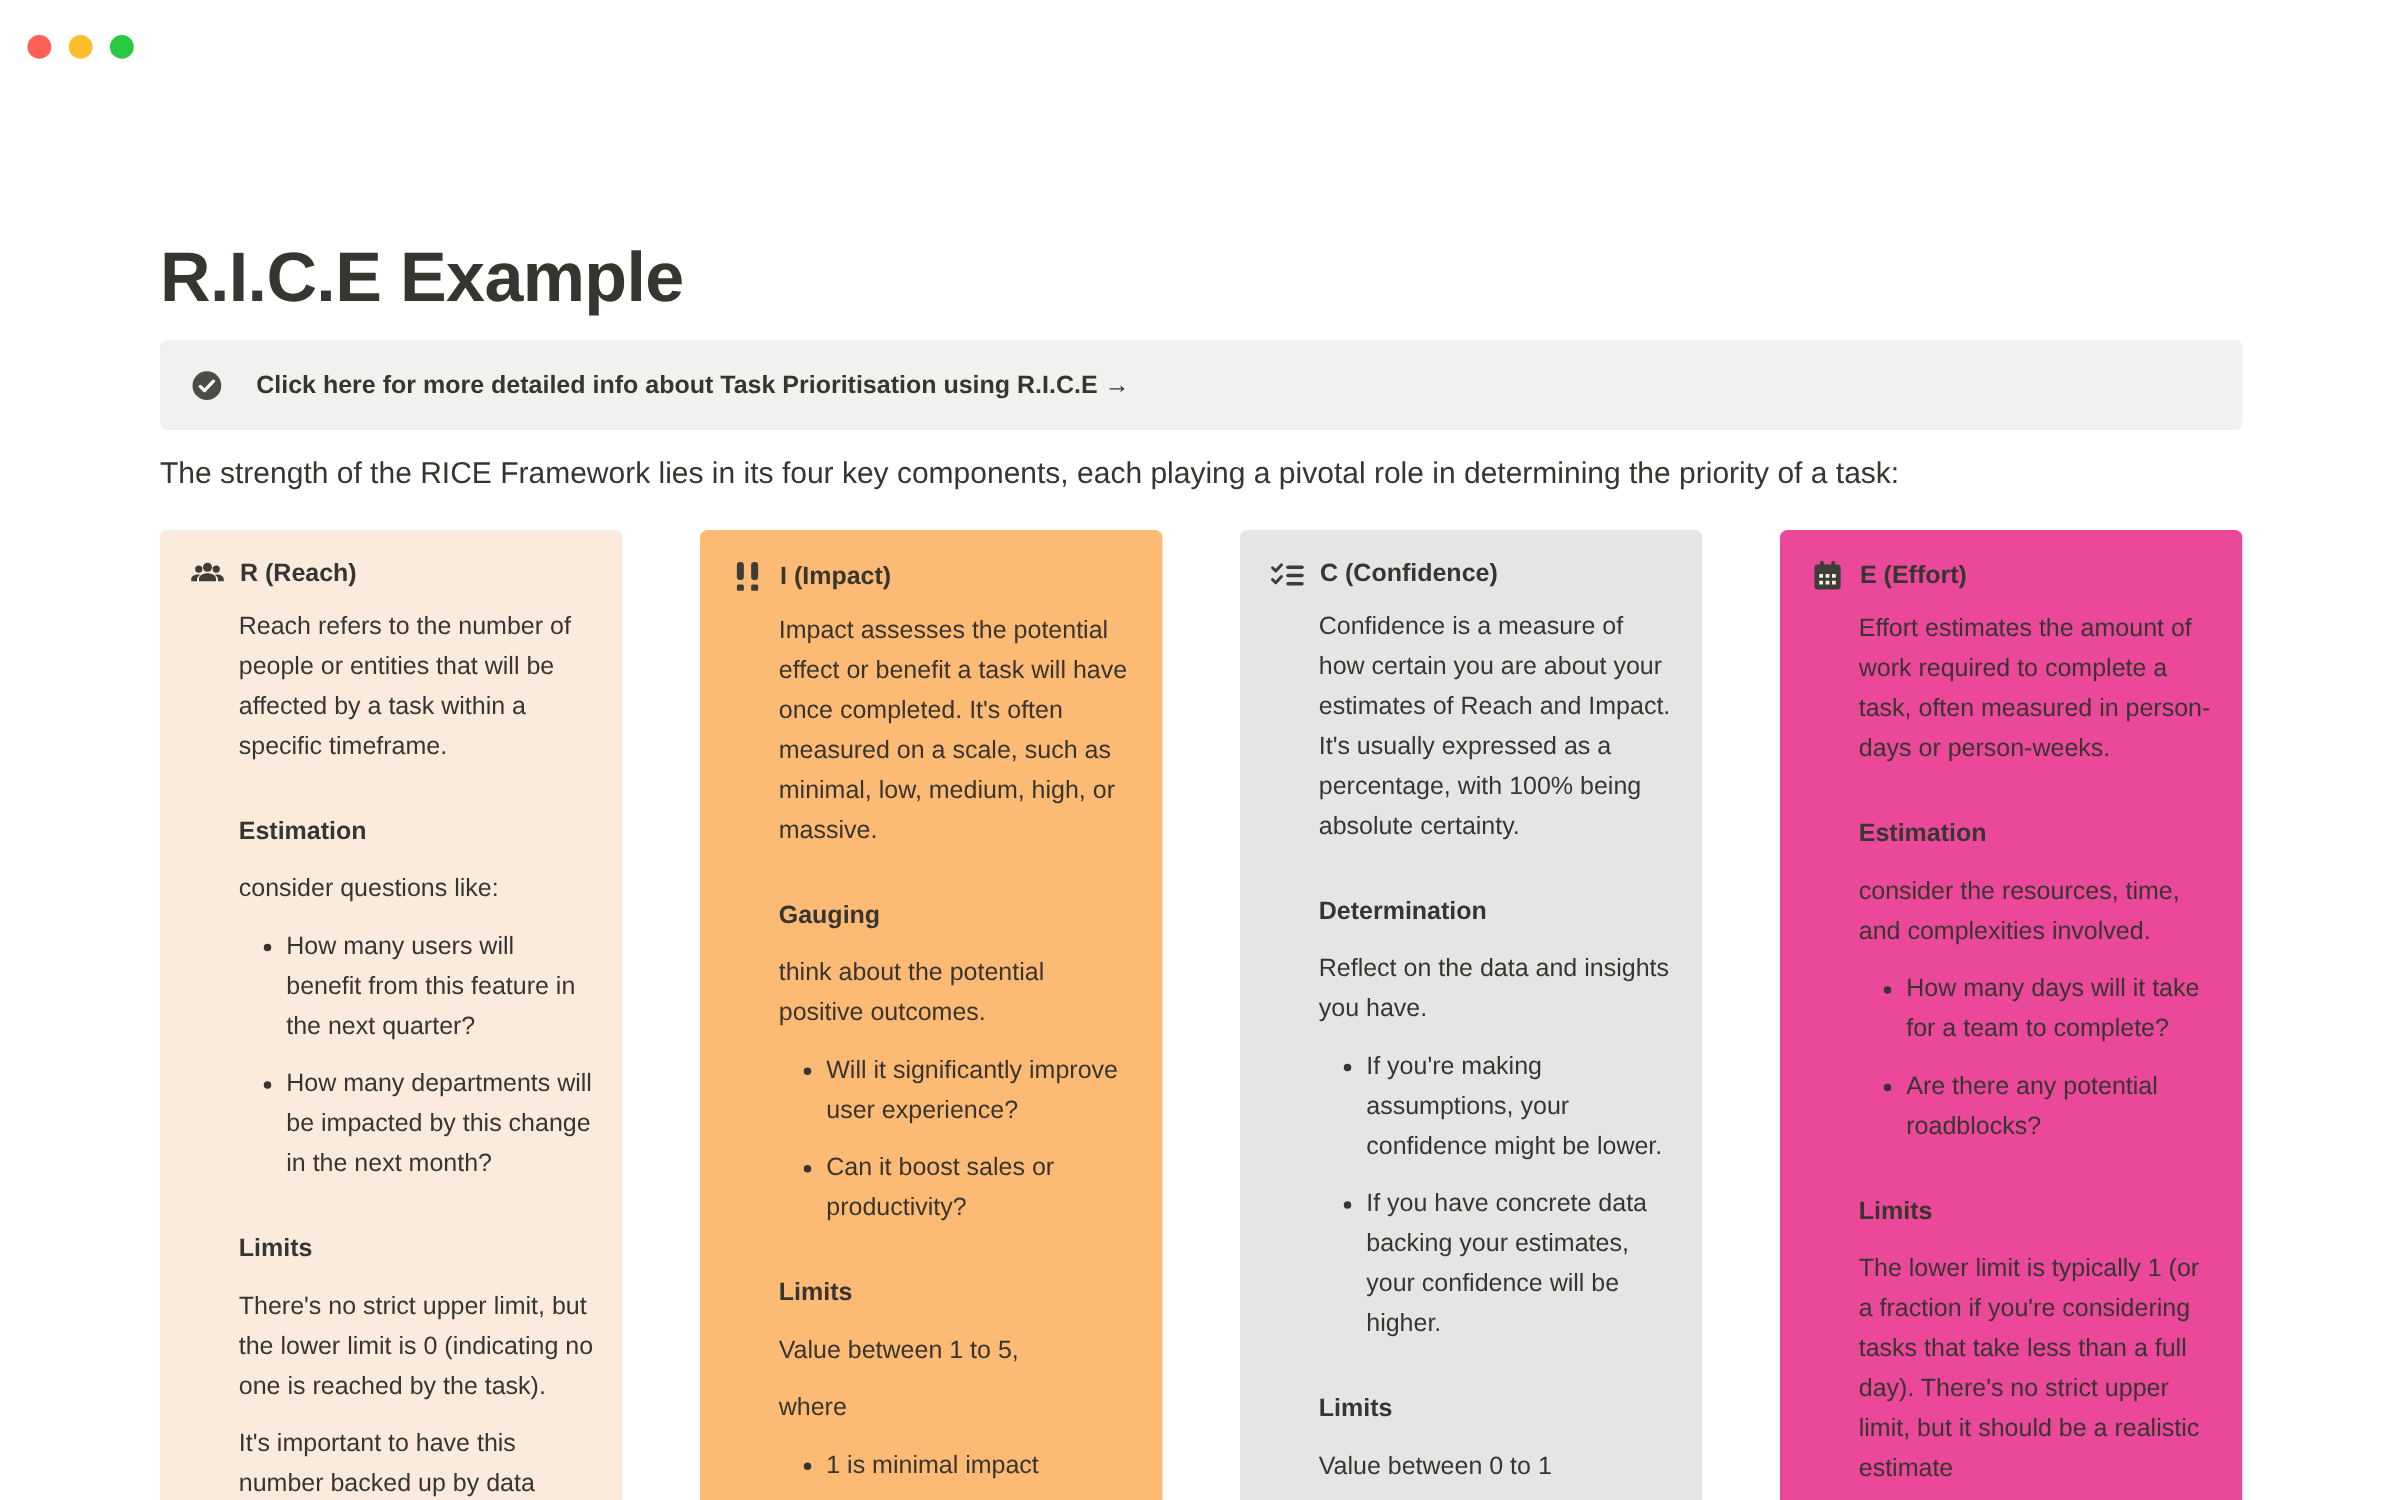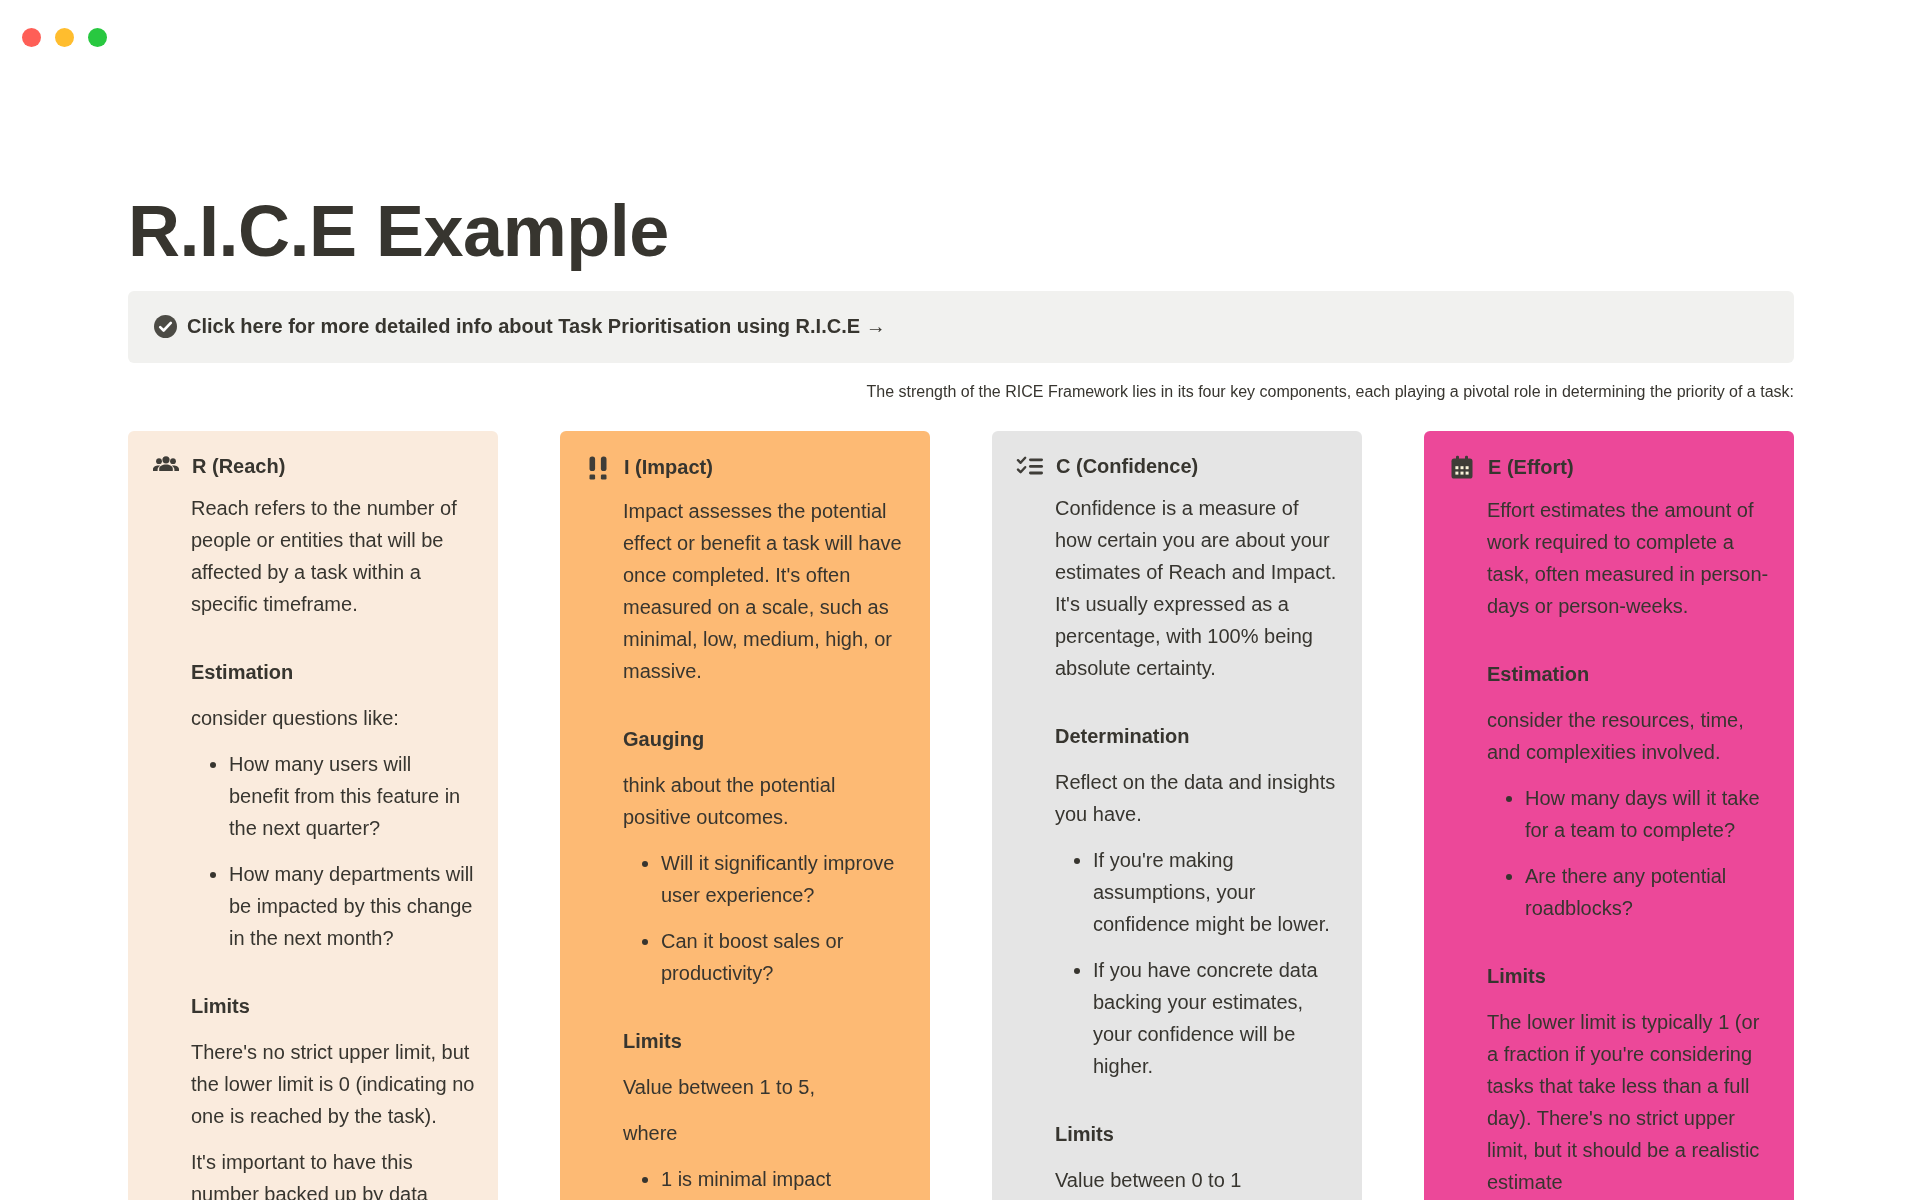--- a/index.html
+++ b/index.html
@@ -13,45 +13,44 @@
   }
   
   .traffic { position: absolute; top: 28px; left: 22px; display: flex; gap: 14px; }
   .dot { width: 19px; height: 19px; border-radius: 50%; border: none; padding: 0; cursor: pointer; }
 
   
   .content { position: absolute; left: 128px; top: 0; width: 1666px; }
 
   h1.page-title {
     margin: 190px 0 0 0;
-    font-size: 72px;
+    font-size: 56px;
     line-height: 1.15;
     font-weight: 700;
     letter-spacing: -0.5px;
   }
 
   .callout {
     margin-top: 18px;
     height: 72px;
     border-radius: 6px;
     display: flex;
     align-items: center;
-    gap: 8px;
+    gap: 26px;
     padding: 0 24px;
     font-size: 20px;
     font-weight: 700;
     cursor: pointer;
   }
   .callout .icon-wrap { display: flex; align-items: center; }
 
   .intro {
     margin: 17px 0 27px 0;
-    font-size: 16px;
+    font-size: 24px;
     line-height: 1.5;
-    text-align: right;
   }
 
   .cards {
     display: grid;
     grid-template-columns: repeat(4, 1fr);
     gap: 62px;
     height: 908px;
     overflow: hidden;
   }
   .card {

